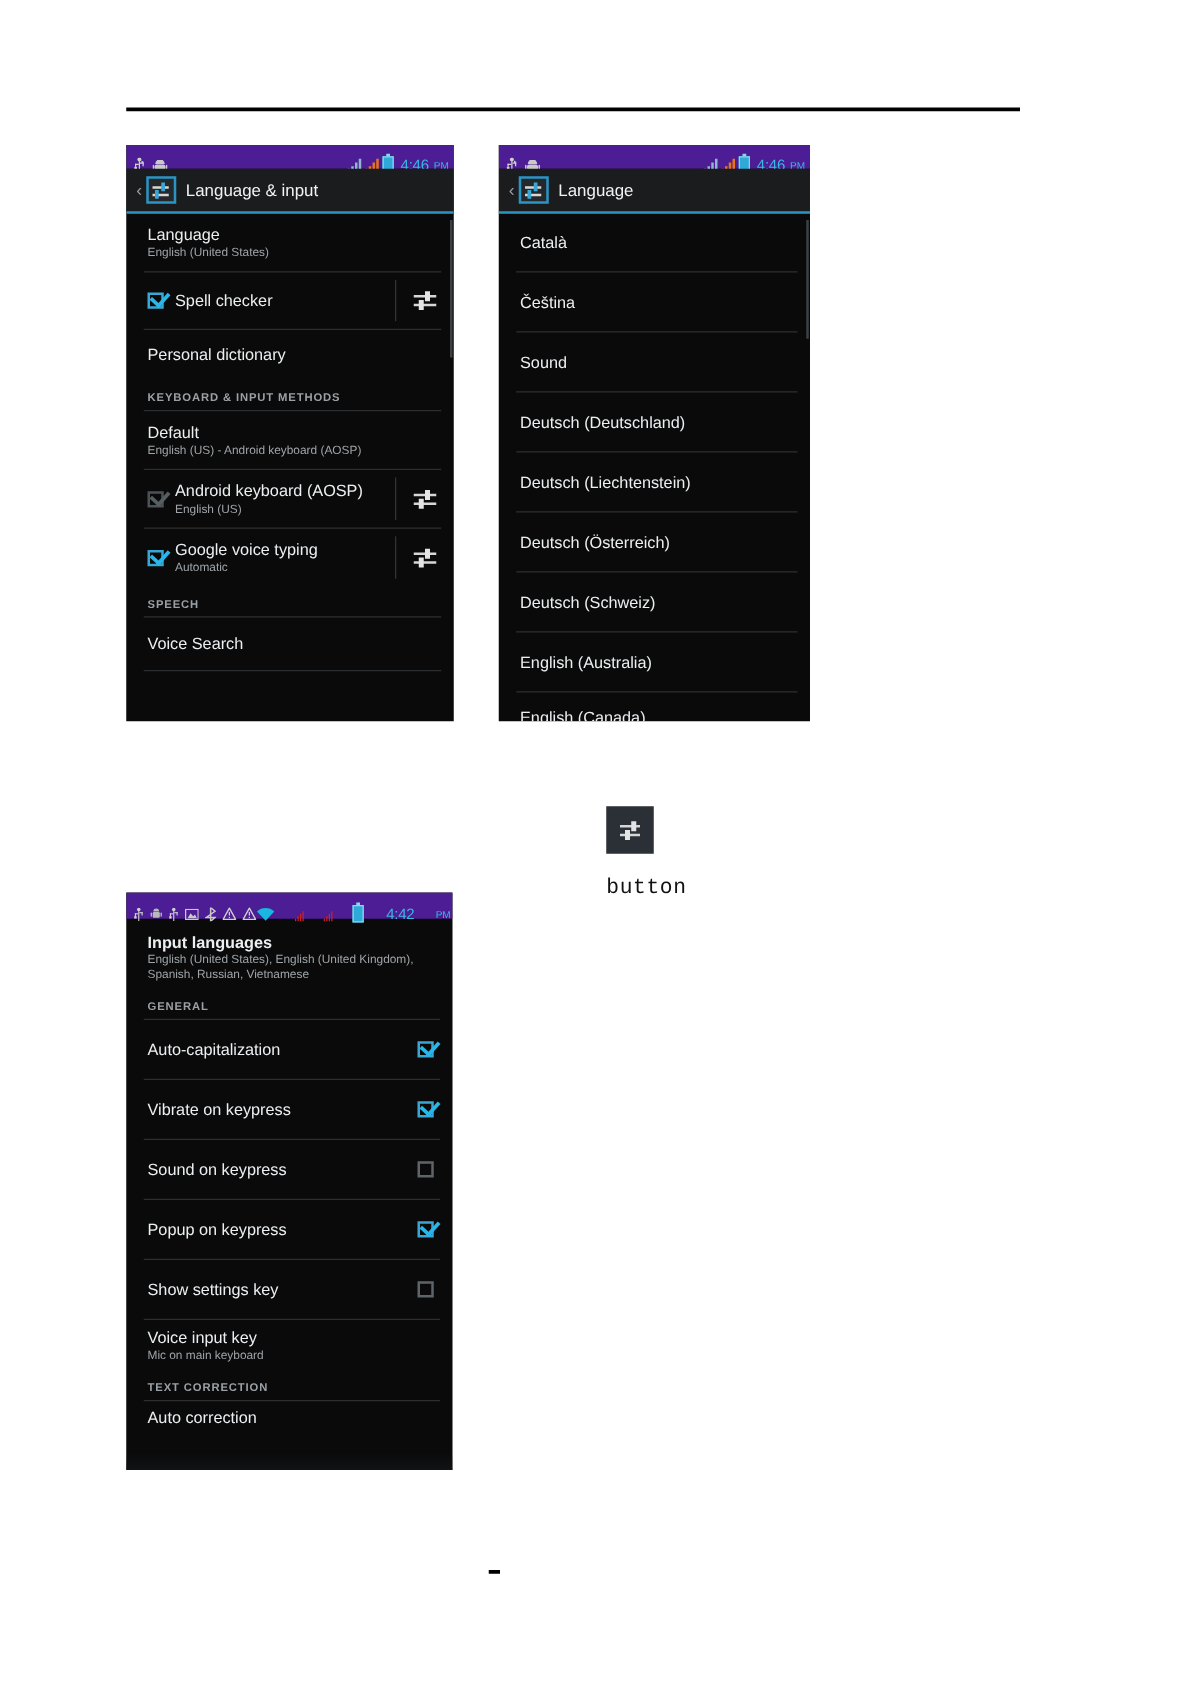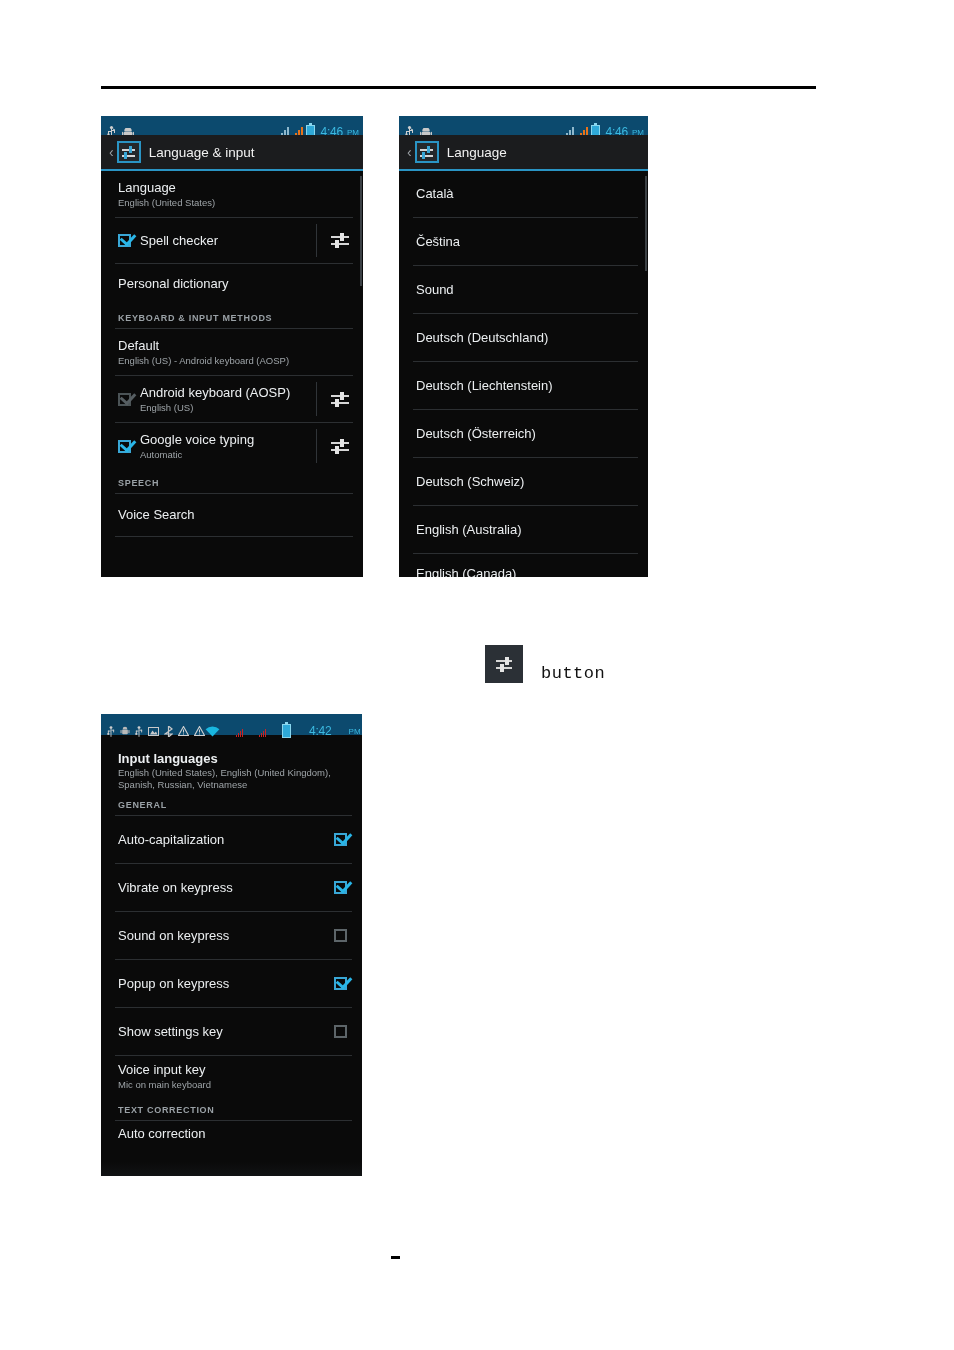--- a/index.html
+++ b/index.html
@@ -41,21 +41,21 @@
     font-family: "Liberation Sans", sans-serif;
     color: #e8e8e8;
   }
   #shot-language-input { left: 101px; top: 116px; width: 262px; height: 461px; }
   #shot-language-list  { left: 399px; top: 116px; width: 249px; height: 461px; }
   #shot-keyboard       { left: 101px; top: 714px; width: 261px; height: 462px; }
 
   
   .statusbar {
     height: 19px;
-    background: #0c4a6e;
+    background: #4c1d95;
     display: flex;
     align-items: center;
     padding: 13px 4px 0 6px;
     box-sizing: border-box;
     position: relative;
   }
   .sb-left { display: flex; align-items: center; gap: 6px; }
   .sb-right {
     margin-left: auto;
     display: flex;
@@ -275,22 +275,23 @@
     width: 2px;
     background: #3c4145;
   }
 
   
   .legend {
     position: absolute;
     left: 485px;
     top: 645px;
     display: flex;
-    align-items: flex-end;
+    align-items: flex-start;
     gap: 18px;
+    flex-direction: column;
   }
   .legend-chip {
     width: 38px; height: 38px;
     background: #2b3036;
     display: flex;
     align-items: center;
     justify-content: center;
   }
   .legend-chip .slider-ico { width: 20px; height: 18px; }
   .legend-label {
@@ -687,21 +688,21 @@
         </span>
       <span class="battery"></span>
       <span class="sb-time">4:42</span>
       <span class="sb-ampm">PM</span>
     </div>
   </div>
 
 
   <div class="list" style="position:relative">
 
-    <div class="row" style="height:56px;align-items:flex-end;padding-top:6px">
+    <div class="row" style="height:56px;align-items:center;padding-top:6px">
       <div class="texts">
         <div class="title" style="font-weight:700">Input languages</div>
         <div class="sub" style="white-space:normal;line-height:12px;padding-right:14px">English (United States), English (United Kingdom), Spanish, Russian, Vietnamese</div>
       </div>
     </div>
 
     <div class="section-head">GENERAL</div>
     <div class="divider"></div>
 
     <div class="row" style="height:47px">

